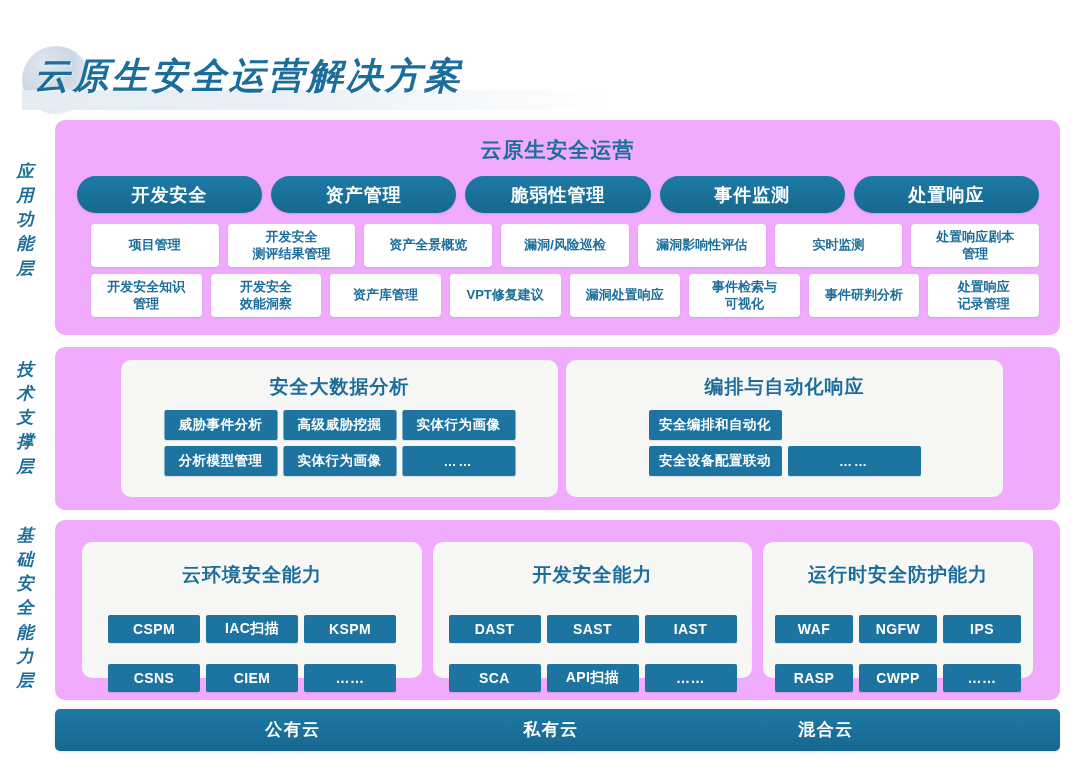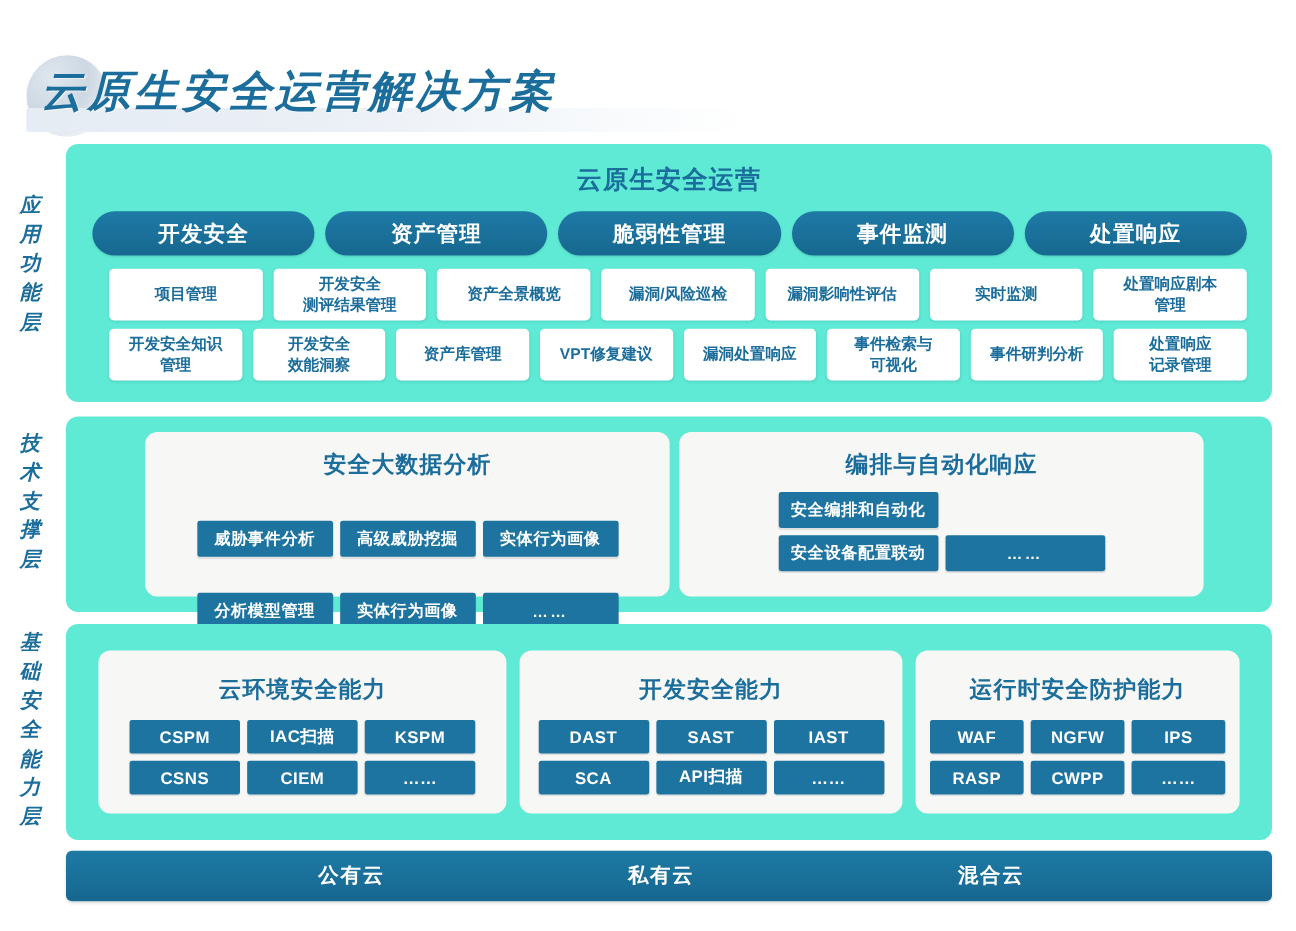--- a/index.html
+++ b/index.html
@@ -37,21 +37,21 @@
     letter-spacing:0px;
   }
   .layer-label span{display:block;}
   #lbl-app{top:160px;}
   #lbl-tech{top:358px;}
   #lbl-base{top:524px;}
 
   
   .outer-panel{
     position:absolute;
-    background:#5eead4;
+    background:#f0abfc;
     border-radius:10px;
   }
   .inner-panel{
     position:absolute;
     background:#f7f7f5;
     border-radius:10px;
   }
 
   
   #app-layer{left:55px;top:120px;width:1005px;height:215px;}
@@ -88,38 +88,39 @@
   }
   .chip-grid{position:absolute;left:50%;transform:translateX(-50%);top:50px;}
   .chip-row{display:flex;gap:6px;margin-bottom:6px;}
   .chip{
     height:30px;background:#1d74a0;color:#ffffff;
     font-size:13.5px;font-weight:bold;letter-spacing:.5px;
     display:flex;align-items:center;justify-content:center;
     border-radius:2px;
     box-shadow:0 1px 1px rgba(0,0,0,.1);
   }
-  #tech-panel-0 .chip{width:113px;margin-top:24px;}
+  #tech-panel-0 .chip{width:113px;}
   #tech-panel-1 .chip{width:133px;}
   .dots{letter-spacing:2px;font-size:13px;}
 
   
   #base-layer{left:55px;top:520px;width:1005px;height:180px;}
   .base-panel{position:absolute;top:22px;height:136px;}
   #base-panel-0{left:27px;width:340px;}
   #base-panel-1{left:378px;width:319px;}
   #base-panel-2{left:708px;width:270px;}
   .base-panel .sub-heading{top:20px;}
   .base-grid{position:absolute;left:50%;transform:translateX(-50%);top:58px;}
   .base-row{display:flex;gap:6px;margin-bottom:6px;}
   .bchip{
     height:28px;background:#1d74a0;color:#ffffff;
     font-size:14px;font-weight:bold;letter-spacing:.4px;
     display:flex;align-items:center;justify-content:center;border-radius:2px;
     box-shadow:0 1px 1px rgba(0,0,0,.1);
+    margin-top:15px;
   }
   #base-panel-0 .bchip{width:92px;}
   #base-panel-1 .bchip{width:92px;}
   #base-panel-2 .bchip{width:78px;}
 
   
   #cloud-bar{
     position:absolute;left:55px;top:709px;width:1005px;height:42px;
     background:linear-gradient(180deg,#1d7aa4 0%,#176790 100%);
     border-radius:5px;

